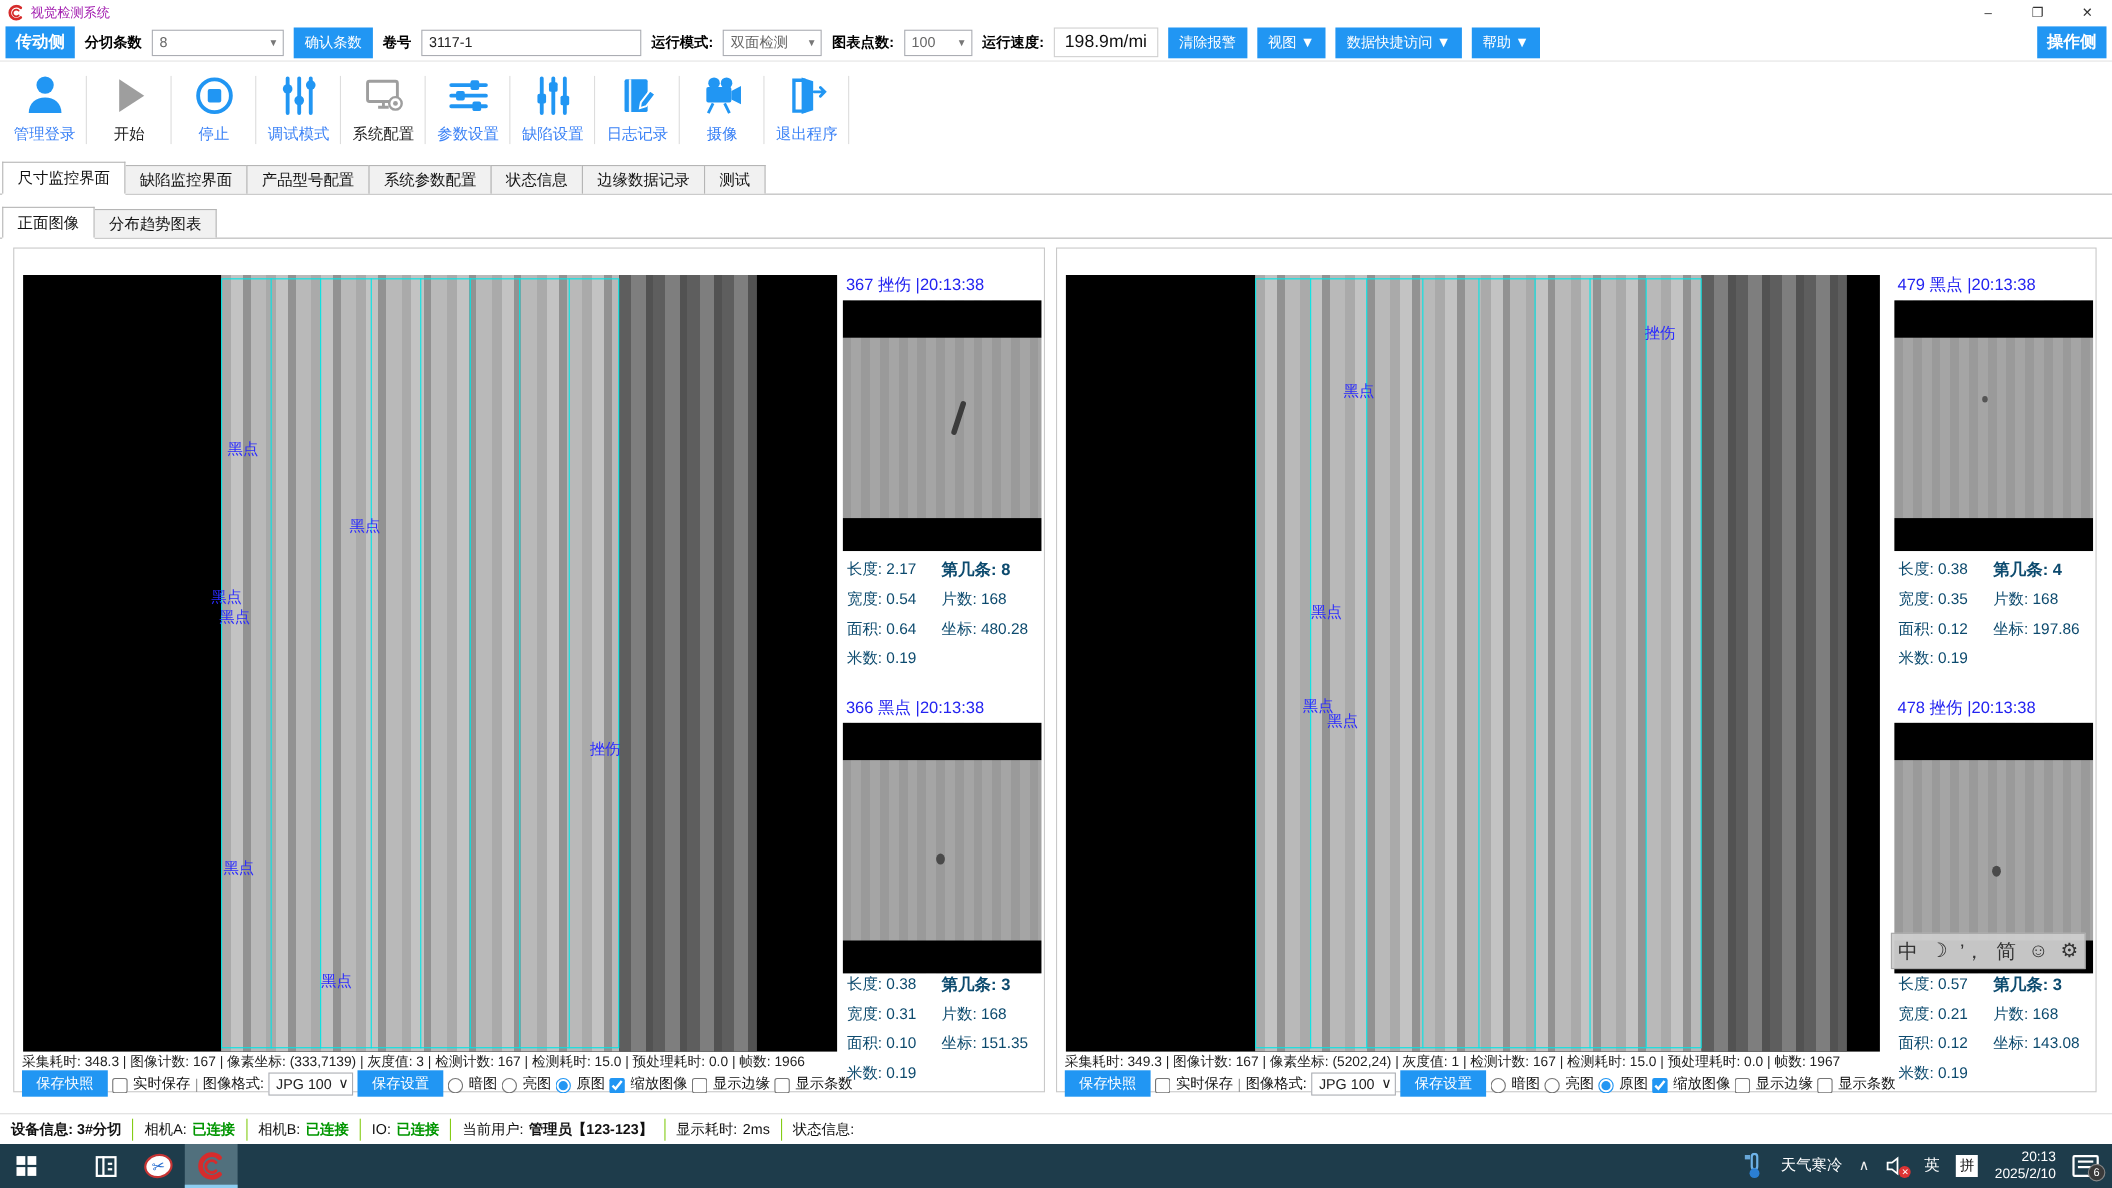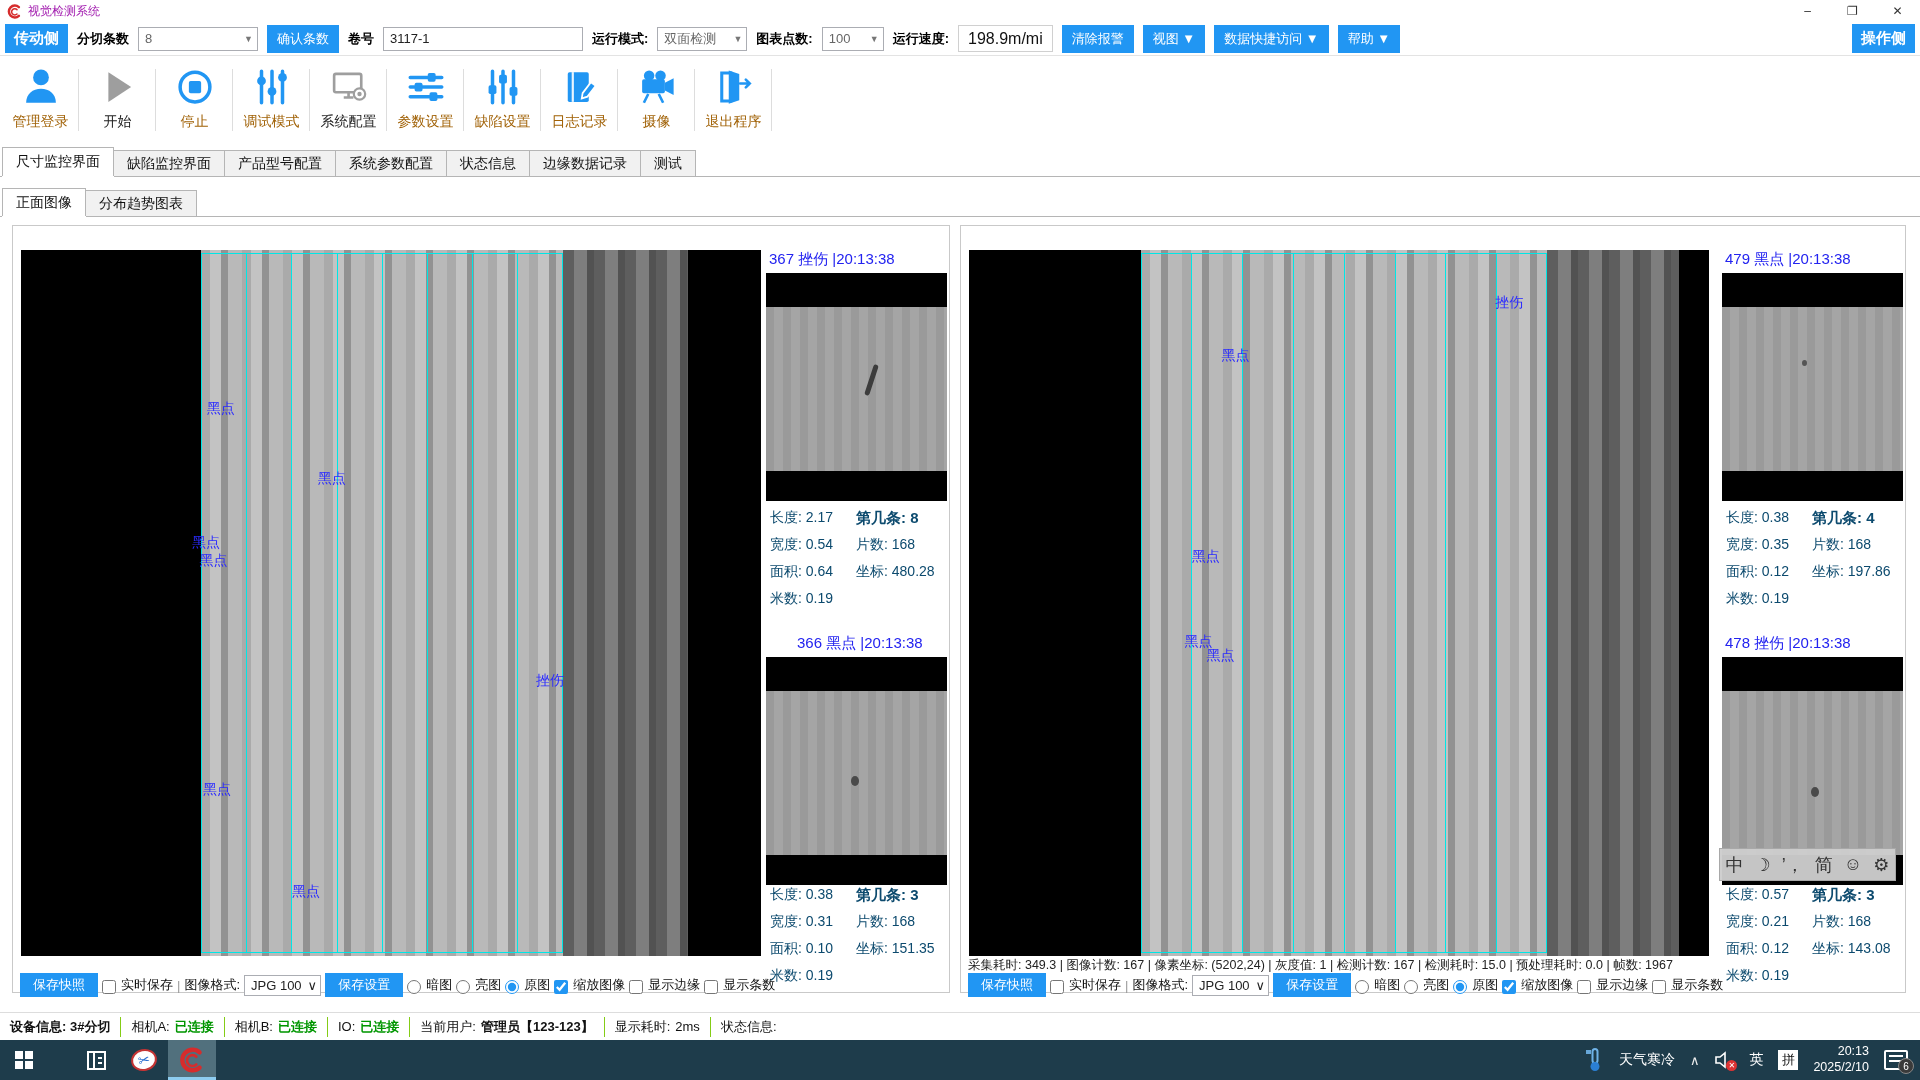--- a/index.html
+++ b/index.html
@@ -23,21 +23,21 @@
   .combo .arrow{margin-left:auto;width:17px;text-align:center;color:#777;font-size:9px;}
   .tb-input{border:1px solid #abadb3;height:24px;font-size:13px;padding:0 6px;font-family:inherit;color:#222;}
   .speed-box{border:1px solid #d0d0d0;height:27px;font-size:16px;padding:0 9px;display:flex;align-items:center;color:#111;background:#fff;white-space:nowrap;}
   .spacer{flex:1;}
 
   
   .iconbar{position:absolute;top:57px;left:0;right:0;height:88px;background:#fff;display:flex;padding-left:2px;}
   .tool-item{width:77px;display:flex;flex-direction:column;align-items:center;justify-content:flex-start;padding-top:9px;gap:5px;position:relative;}
   .tool-item::after{content:"";position:absolute;right:0;top:12px;bottom:14px;width:1px;background:#ddd;}
   .tool-item svg{width:42px;height:42px;}
-  .tool-label{font-size:14px;color:#a16207;white-space:nowrap;}
+  .tool-label{font-size:14px;color:#3b82f6;white-space:nowrap;}
   .tool-item.disabled .tool-label{color:#222;}
 
   
   .tabstrip{position:absolute;left:0;right:0;display:flex;align-items:flex-end;border-bottom:1px solid #b5b5b5;padding-left:2px;background:#fff;}
   #main-tabs{top:148px;height:29px;}
   #sub-tabs{top:189px;height:28px;}
   .tab{height:26px;padding:0 13px;display:flex;align-items:center;font-size:14px;background:#f1f1f1;
     border:1px solid #b5b5b5;border-bottom:none;margin-right:-1px;color:#111;white-space:nowrap;}
   .tab.active{height:29px;background:#fff;z-index:2;box-shadow:0 2px 0 #fff;}
   #sub-tabs .tab.active{height:28px;}
@@ -293,36 +293,37 @@
         </div>
         <div class="stats" style="top: 259px; height: 105px;">
           <div class="stat-row" style="top: 0px; left: 0px;">长度: 2.17</div>
           <div class="stat-row" style="top: 27px; left: 0px;">宽度: 0.54</div>
           <div class="stat-row" style="top: 54px; left: 0px;">面积: 0.64</div>
           <div class="stat-row" style="top: 81px; left: 0px;">米数: 0.19</div>
           <div class="stat-row bold" style="top: 0px; left: 86px;">第几条: 8</div>
           <div class="stat-row" style="top: 27px; left: 86px;">片数: 168</div>
           <div class="stat-row" style="top: 54px; left: 86px;">坐标: 480.28</div>
         </div>
-        <div class="defect-header" style="top: 384px; margin-left: 28px;">366  黑点 |20:13:38</div>
+        <div class="defect-header" style="top: 384px;">366  黑点 |20:13:38</div>
         <div class="thumb" style="top: 407px;">
           <div class="bandk" style="top: 0px; height: 34px;"></div>
           <div class="bandk" style="bottom: 0px; height: 30px;"></div>
           <div class="mark-dot" style="left: 47%; top: 52%;"></div>
         </div>
         <div class="stats" style="top: 636px; height: 105px;">
           <div class="stat-row" style="top: 0px; left: 0px;">长度: 0.38</div>
           <div class="stat-row" style="top: 27px; left: 0px;">宽度: 0.31</div>
           <div class="stat-row" style="top: 54px; left: 0px;">面积: 0.10</div>
           <div class="stat-row" style="top: 81px; left: 0px;">米数: 0.19</div>
           <div class="stat-row bold" style="top: 0px; left: 86px;">第几条: 3</div>
           <div class="stat-row" style="top: 27px; left: 86px;">片数: 168</div>
           <div class="stat-row" style="top: 54px; left: 86px;">坐标: 151.35</div>
         </div>
       </div>
+      <div class="info-line">采集耗时: 348.3 | 图像计数: 167 | 像素坐标: (333,7139) | 灰度值: 3 | 检测计数: 167 | 检测耗时: 15.0 | 预处理耗时: 0.0 | 帧数: 1966</div>
       <div class="controls">
         <button class="btn-blue">保存快照</button>
         <label class="lbl"><input type="checkbox" style="">实时保存</label>
         <span class="ctl-sep">|</span>
         <span>图像格式:</span>
         <div class="fmt-combo">
           <span>JPG 100</span>
           <span>∨</span>
         </div>
         <button class="btn-blue">保存设置</button>

